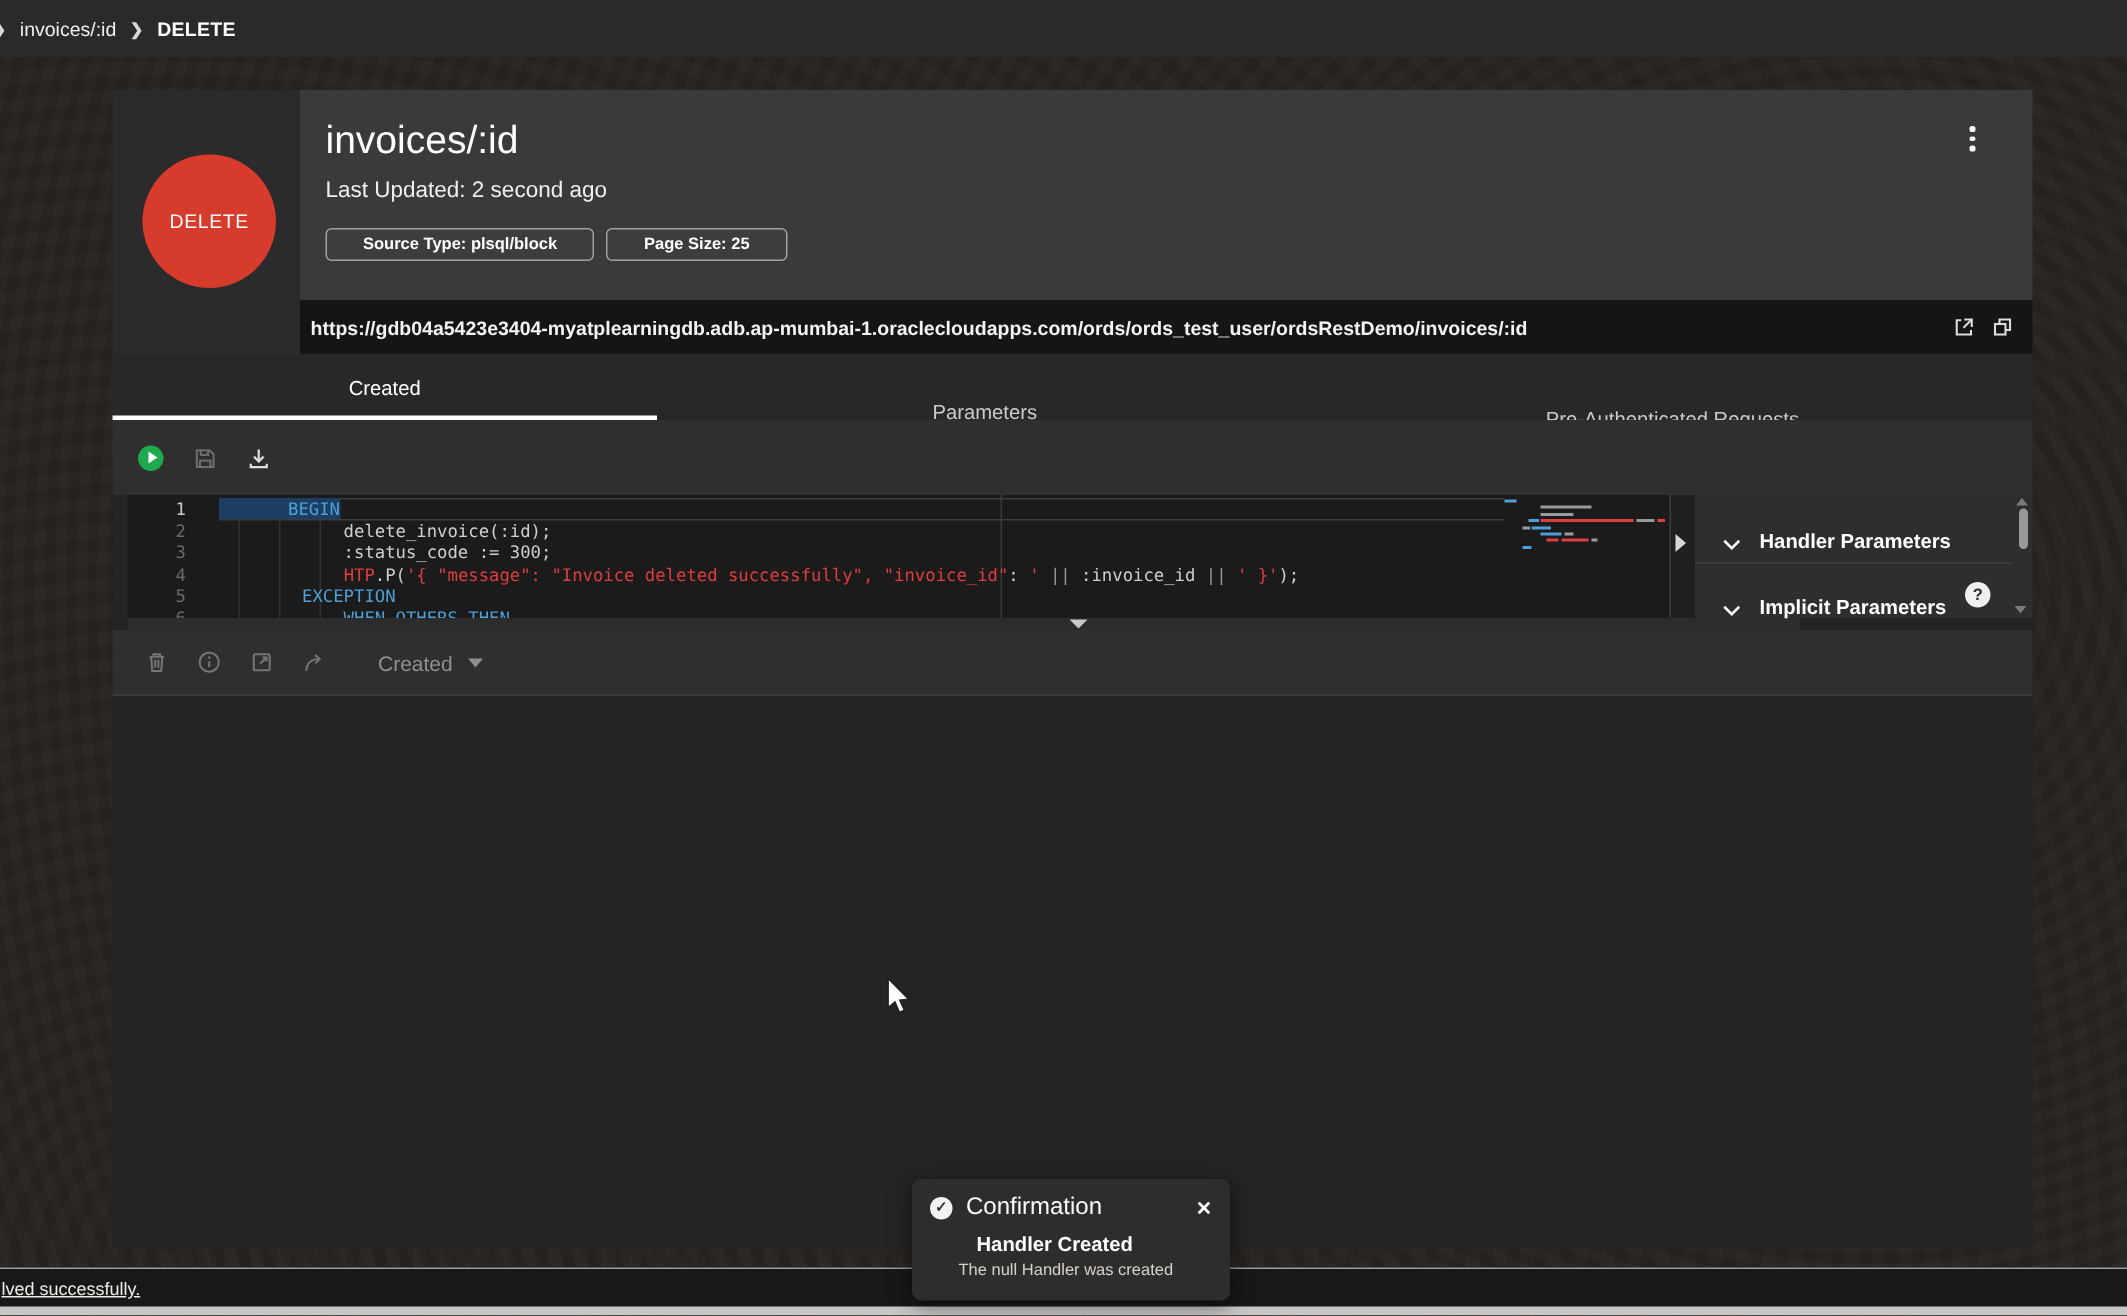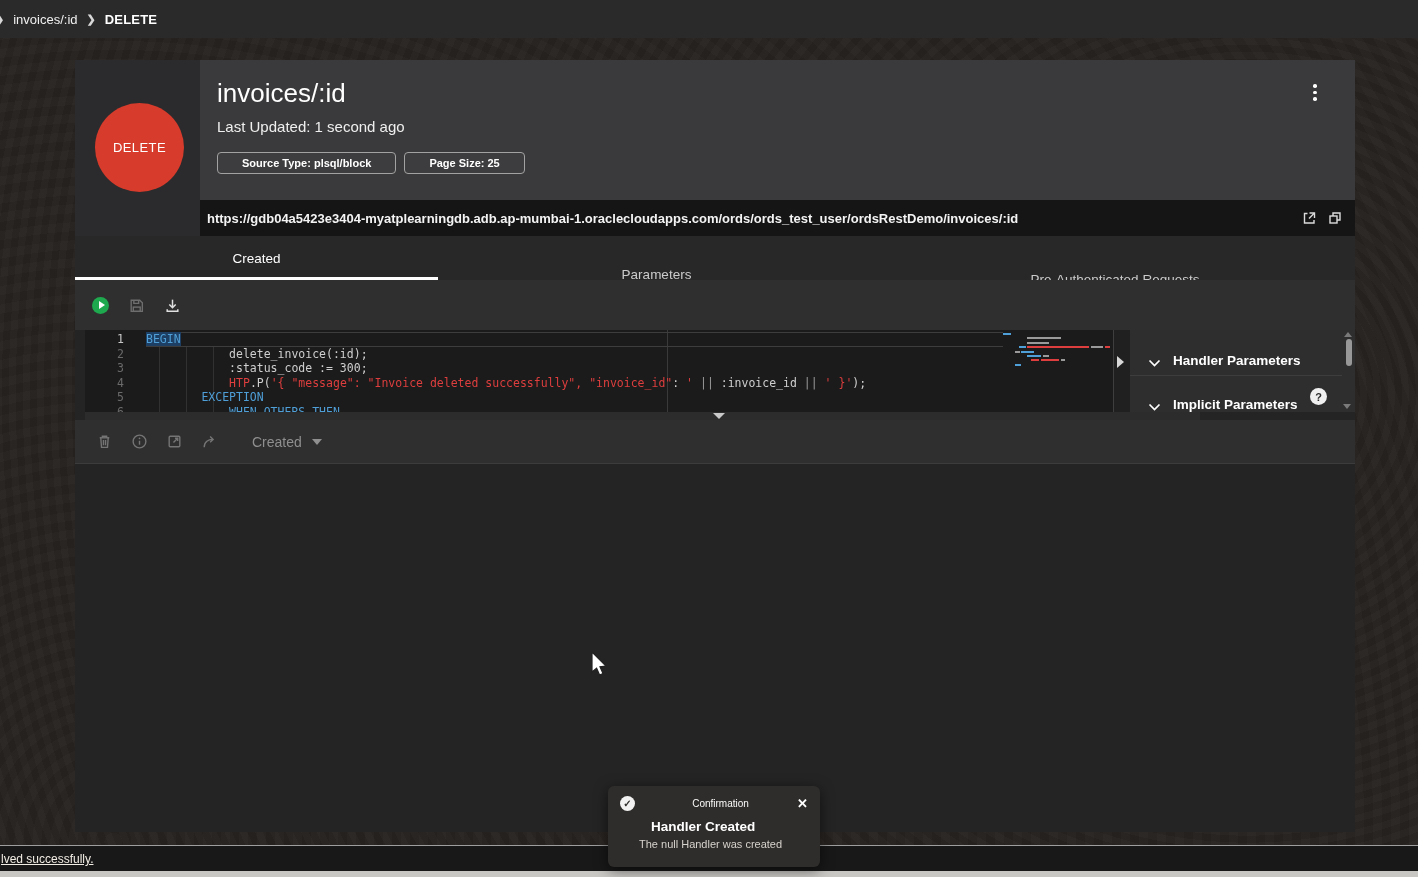--- a/index.html
+++ b/index.html
@@ -55,21 +55,21 @@
             font-family:"DejaVu Sans Mono", monospace; font-size:11.5px; line-height:14.6px; }
   .gutter { position:absolute; left:0; top:2px; width:61px; }
   .ln { height:14.6px; text-align:right; padding-right:22px; color:#6a6a6a; }
   .ln.cur { color:#c9c9c9; }
   .guide { position:absolute; top:16px; bottom:0; width:1px; background:#313131; }
   .ruler { position:absolute; left:582px; top:0; bottom:0; width:1px; background:#3a3a3a; }
   .code { position:absolute; left:61px; top:2px; right:0; }
   .code-line { height:14.6px; white-space:pre; }
   .code-line.current { width:857px; box-shadow:inset 0 1px 0 #3d3d3d, inset 0 -1px 0 #3d3d3d; }
   .kw { color:#4f9fd8; } .pl { color:#cfcfcf; } .str { color:#de3e3e; } .op { color:#9a9a9a; }
-  .sel { background:#1c3f63; }
+  .sel { background:#1c3f63;padding-left:46px; }
   .minimap { position:absolute; left:916px; top:0; width:112px; height:100%; }
   .mm-seg { position:absolute; height:2px; }
   .mm-kw { background:#4f9fd8; } .mm-pl { background:#9a9a9a; } .mm-str { background:#de3e3e; }
   .mm-sep { position:absolute; left:1028px; top:0; bottom:0; width:1px; background:#3e3e3e; }
   .mm-track { position:absolute; left:1029px; top:0; bottom:0; right:0; background:#202020; }
 
   .ed-strip { left:10px; top:352px; width:1115px; height:8px; background:#2c2c2c; }
   .resize-tri { position:absolute; left:628px; top:1px; width:0; height:0;
      border-left:6px solid transparent; border-right:6px solid transparent; border-top:6px solid #c9c9c9; cursor:pointer; }
 
@@ -95,21 +95,21 @@
 
   
   .statusbar { left:0; top:845px; width:1418px; height:32px; background:#181818; border-top:1px solid #9e9e9e; }
   .status-link { position:absolute; left:1px; top:6px; font-size:12px; color:#f1ece4; text-decoration:underline; cursor:pointer; white-space:nowrap; }
   .bottom-strip { left:0; top:871px; width:1418px; height:6px; background:#c9c7c4; }
 
   
   .toast { left:608px; top:786px; width:212px; height:81px; background:#2f2d2b; border-radius:6px; box-shadow:0 3px 14px rgba(0,0,0,.55); z-index:50; }
   .toast-head { display:flex; align-items:center; padding:10px 12px 0 12px; }
   .check-circle { width:15px; height:15px; border-radius:50%; background:#f2f2f2; color:#2f2d2b; font-size:10px; font-weight:bold; display:flex; align-items:center; justify-content:center; }
-  .toast-type { font-size:10px; color:#fafafa; margin-left:9px; flex:1;text-align:center; }
+  .toast-type { font-size:16px; color:#fafafa; margin-left:9px; flex:1; }
   .toast-close { font-size:13px; color:#ffffff; cursor:pointer; font-weight:bold; }
   .toast-title { font-size:13.5px; font-weight:bold; color:#ffffff; margin:8px 0 0 31px;padding-left:12px; }
   .toast-msg { font-size:11px; color:#d6d2cd; margin:4px 0 0 31px; }
 
   
   .mouse { left:591px; top:652px; z-index:60; }
 
   svg.ic { display:block; }
 </style>
 </head>
@@ -123,21 +123,21 @@
 </div>
 
 <div class="abs card">
 
   <div class="abs hdr-left">
     <div class="method-circle" style="background-color: rgb(214, 59, 43);">DELETE</div>
   </div>
 
   <div class="abs hdr-main">
     <div class="page-title">invoices/:id</div>
-    <div class="last-updated">Last Updated: 1 second ago</div>
+    <div class="last-updated">Last Updated: 2 second ago</div>
     <div class="badge-row">
       <span class="badge">Source Type: plsql/block</span>
       <span class="badge">Page Size: 25</span>
     </div>
     <div class="kebab">
         <i></i>
         <i></i>
         <i></i>
       </div>
   </div>

